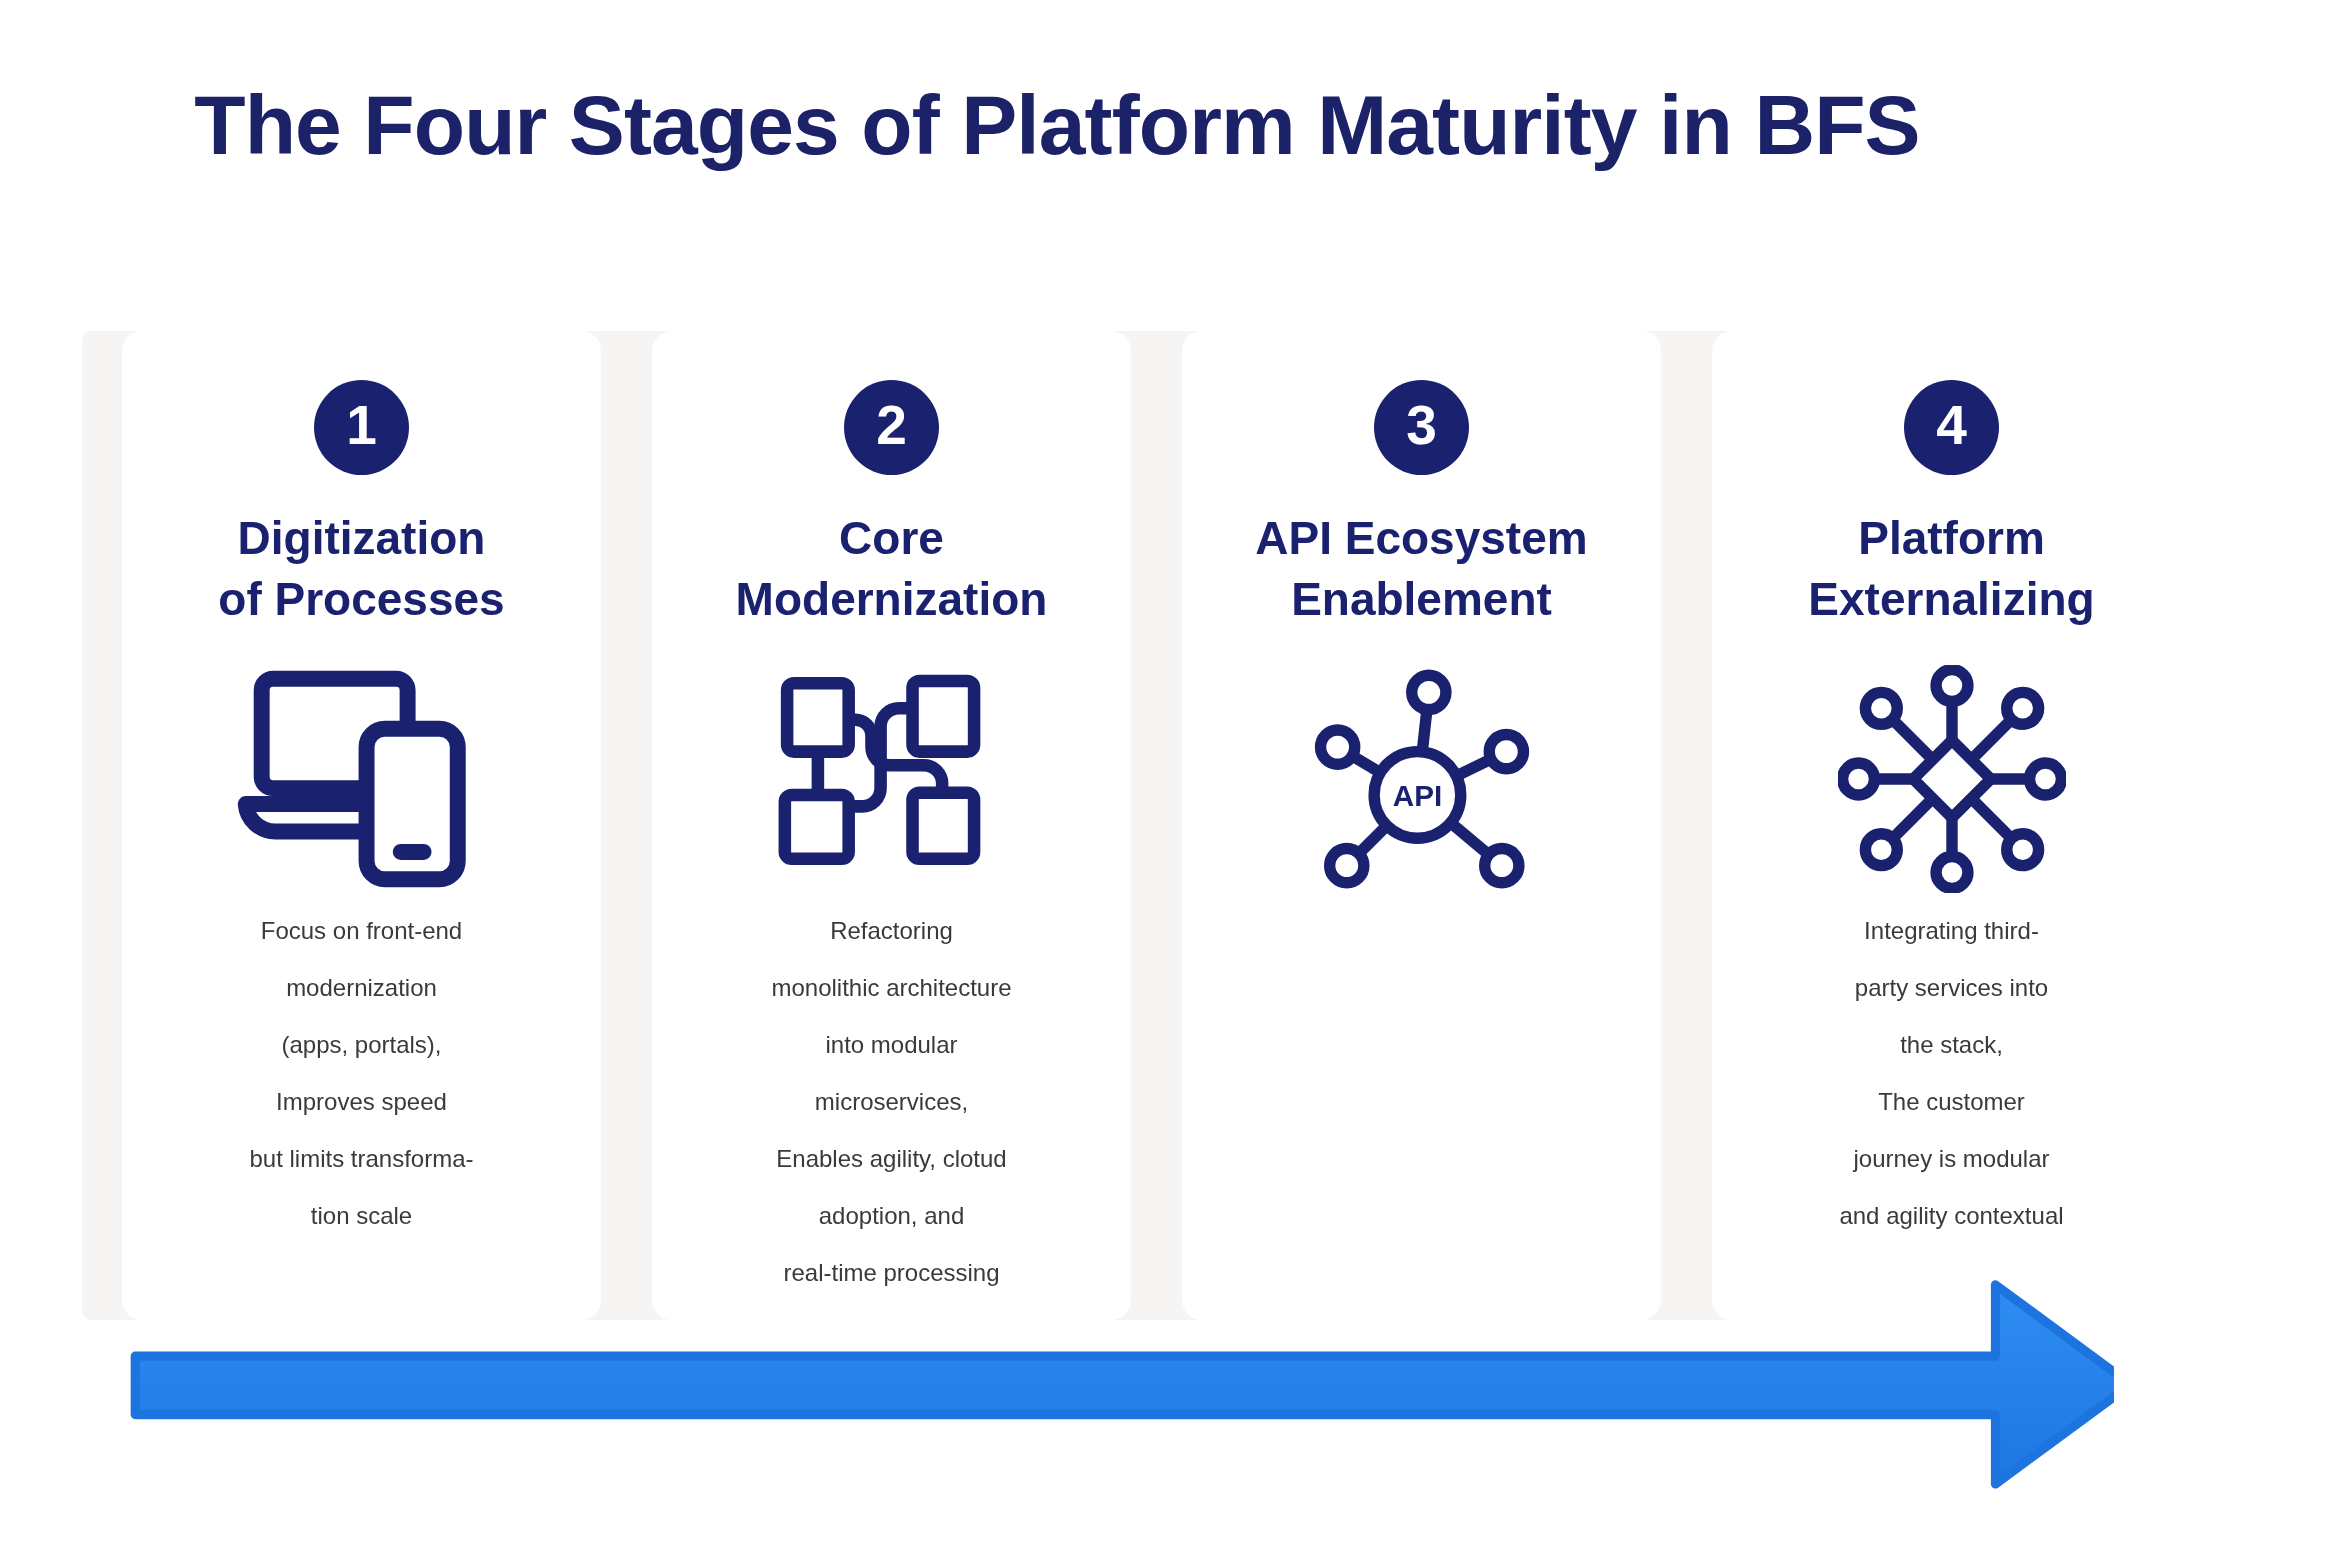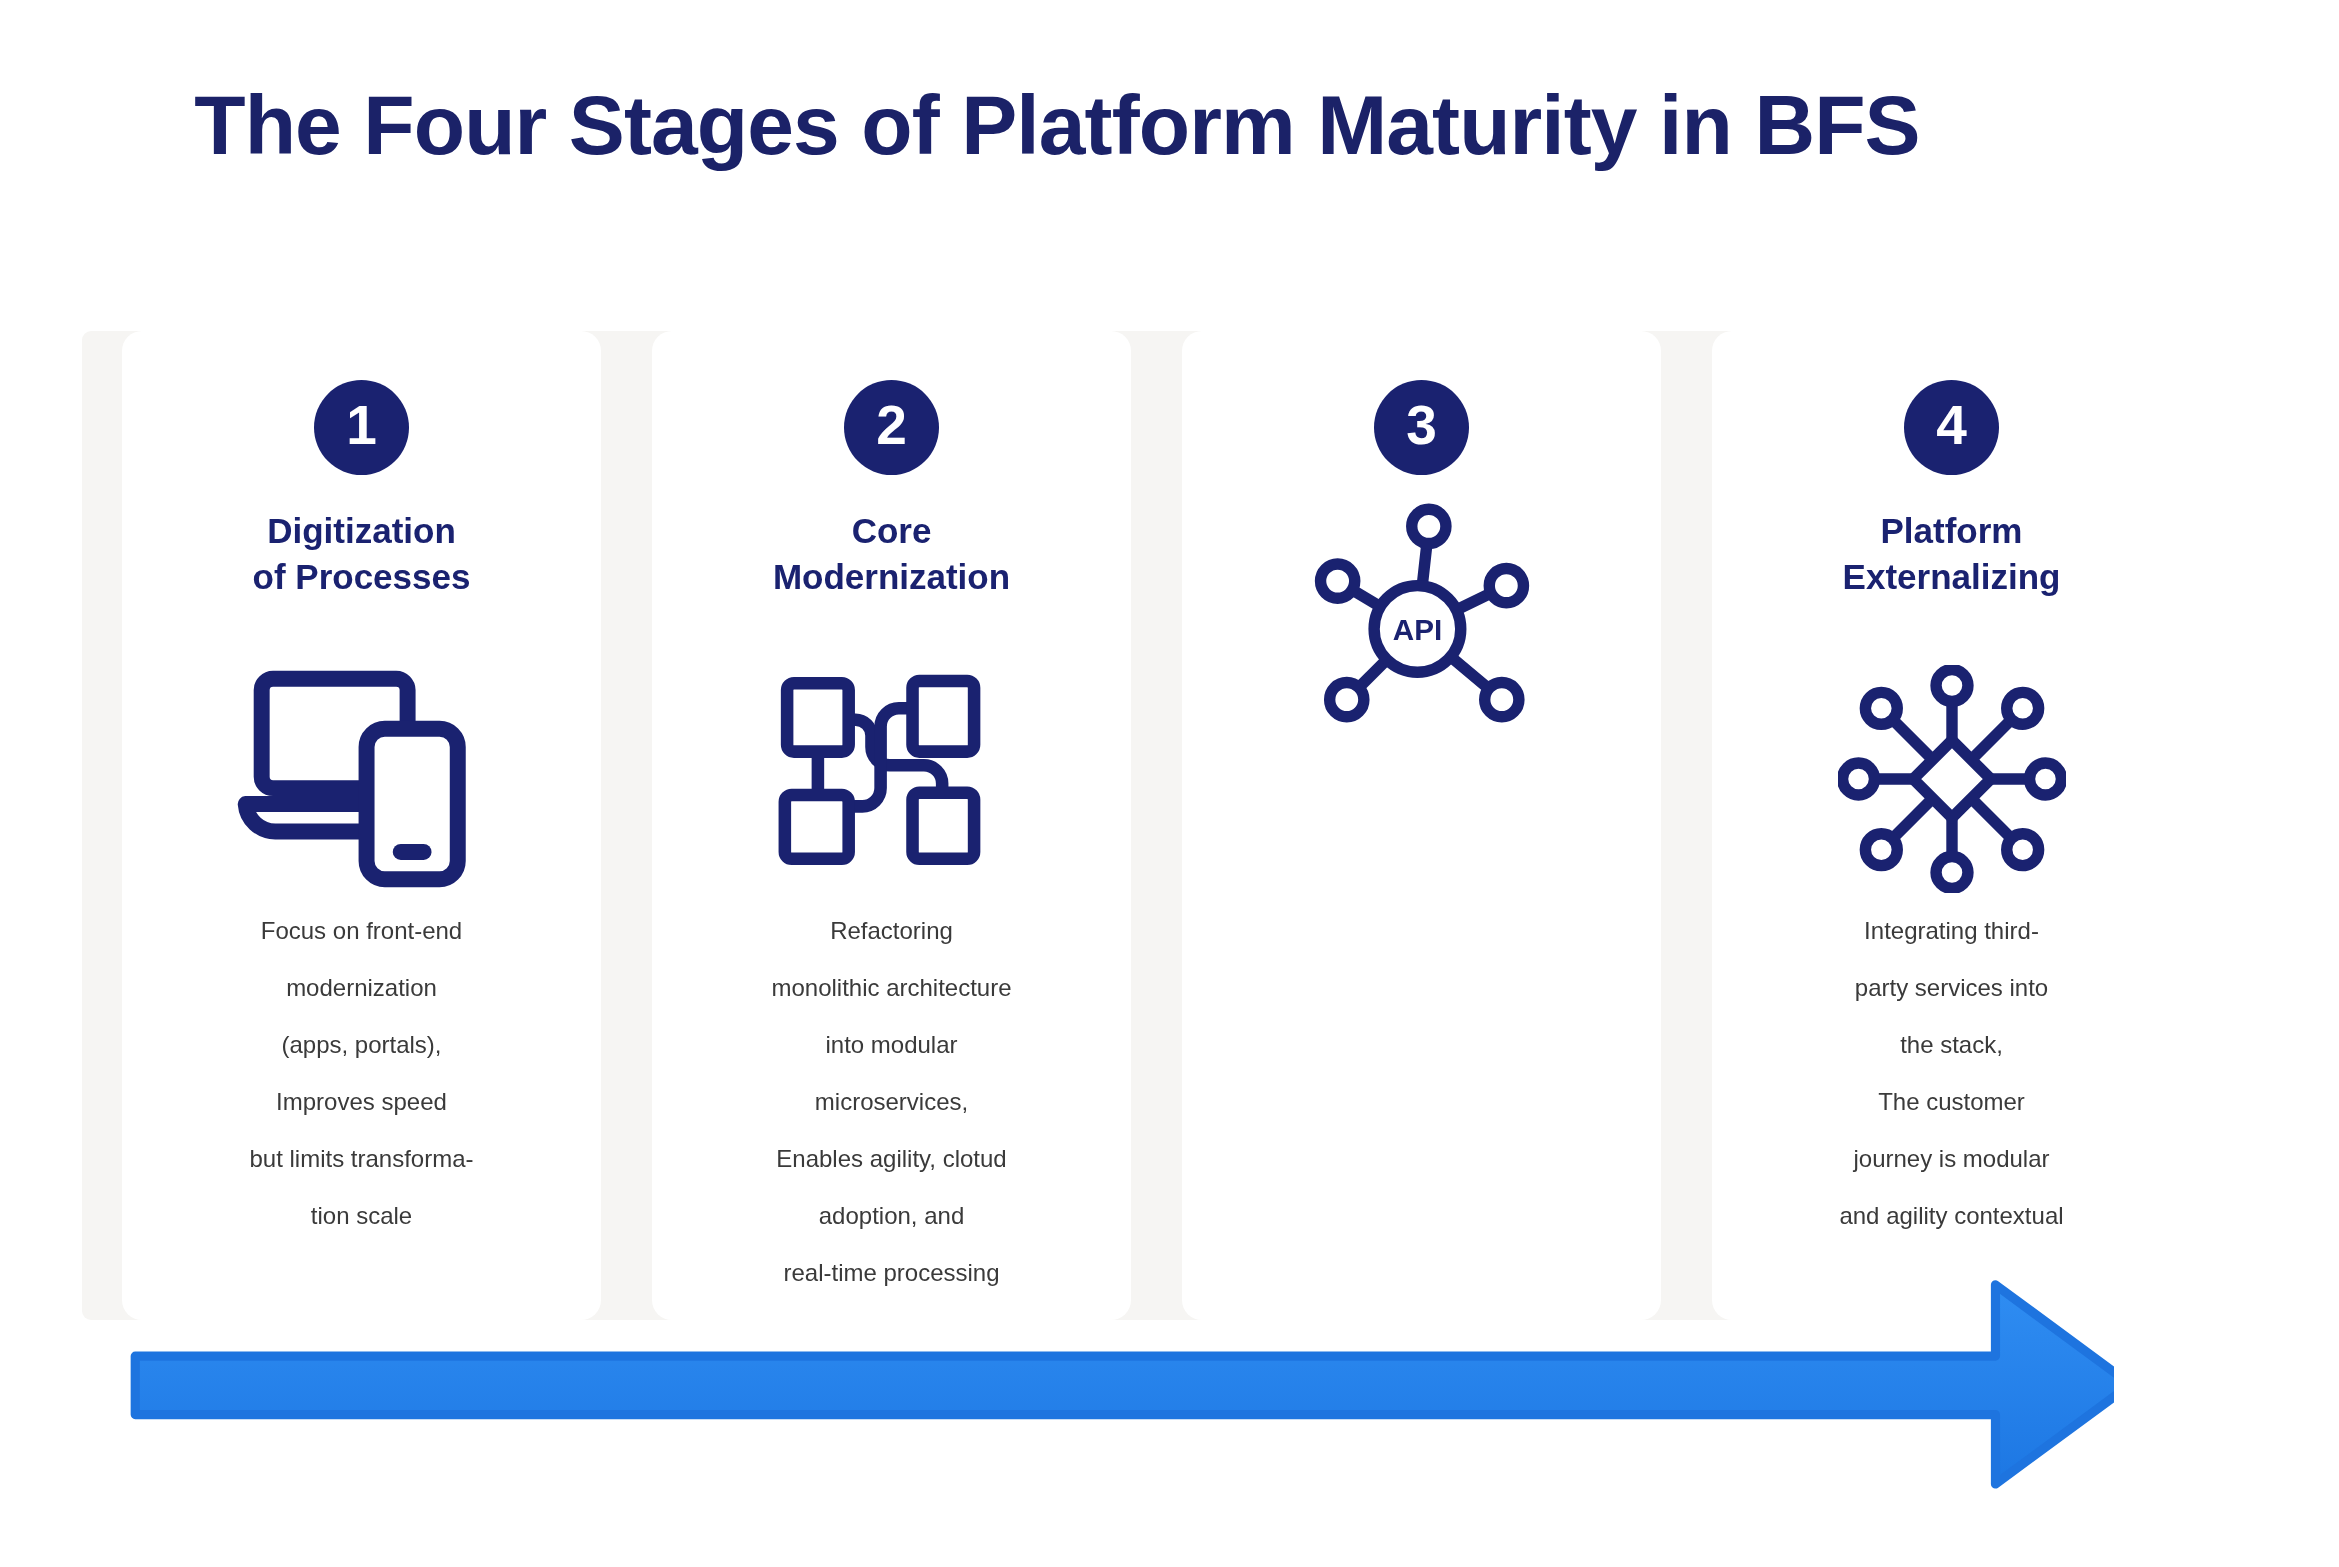--- a/index.html
+++ b/index.html
@@ -56,21 +56,21 @@
   .stage-number{
     font-size:55px;
     font-weight:700;
     color:#ffffff;
     line-height:1;
     transform:translateY(-1.8px);
   }
   .stage-title{
     margin:33px 0 0;
     height:133px;
-    font-size:35px;
+    font-size:46px;
     font-weight:700;
     line-height:1.32;
     color:var(--navy,#1a2270);
     white-space:pre-line;
   }
   .stage-icon{
     height:230px;
     margin-top:22px;
     display:flex;
     align-items:flex-end;
@@ -169,20 +169,22 @@
 microservices,
 Enables agility, clotud
 adoption, and
 real-time processing</p>
   </section>
 
   <section class="stage-card">
     <div class="stage-circle">
       <span class="stage-number">3</span>
     </div>
+    <h2 class="stage-title">API Ecosystem
+Enablement</h2>
     <div class="stage-icon">
 
       <svg width="228" height="228" viewBox="0 0 100 100">
         <line class="icon-stroke" stroke-width="5" x1="48" y1="57" x2="53" y2="12"></line>
         <line class="icon-stroke" stroke-width="5" x1="48" y1="57" x2="13" y2="36"></line>
         <line class="icon-stroke" stroke-width="5" x1="48" y1="57" x2="87" y2="38"></line>
         <line class="icon-stroke" stroke-width="5" x1="48" y1="57" x2="17" y2="88"></line>
         <line class="icon-stroke" stroke-width="5" x1="48" y1="57" x2="85" y2="88"></line>
         <circle class="icon-stroke icon-fill-white" stroke-width="5" cx="48" cy="57" r="19"></circle>
         <circle class="icon-stroke icon-fill-white" stroke-width="5" cx="53" cy="12" r="7.5"></circle>

